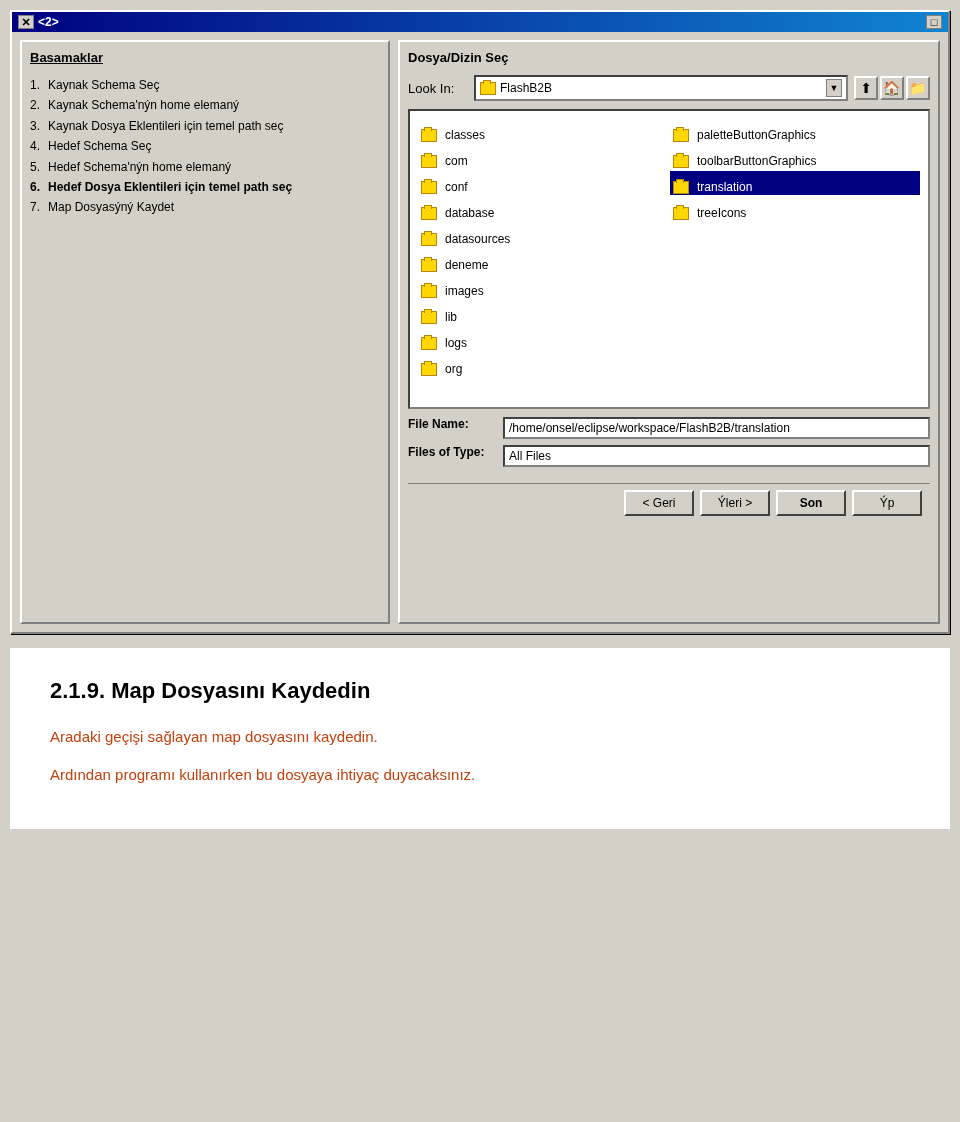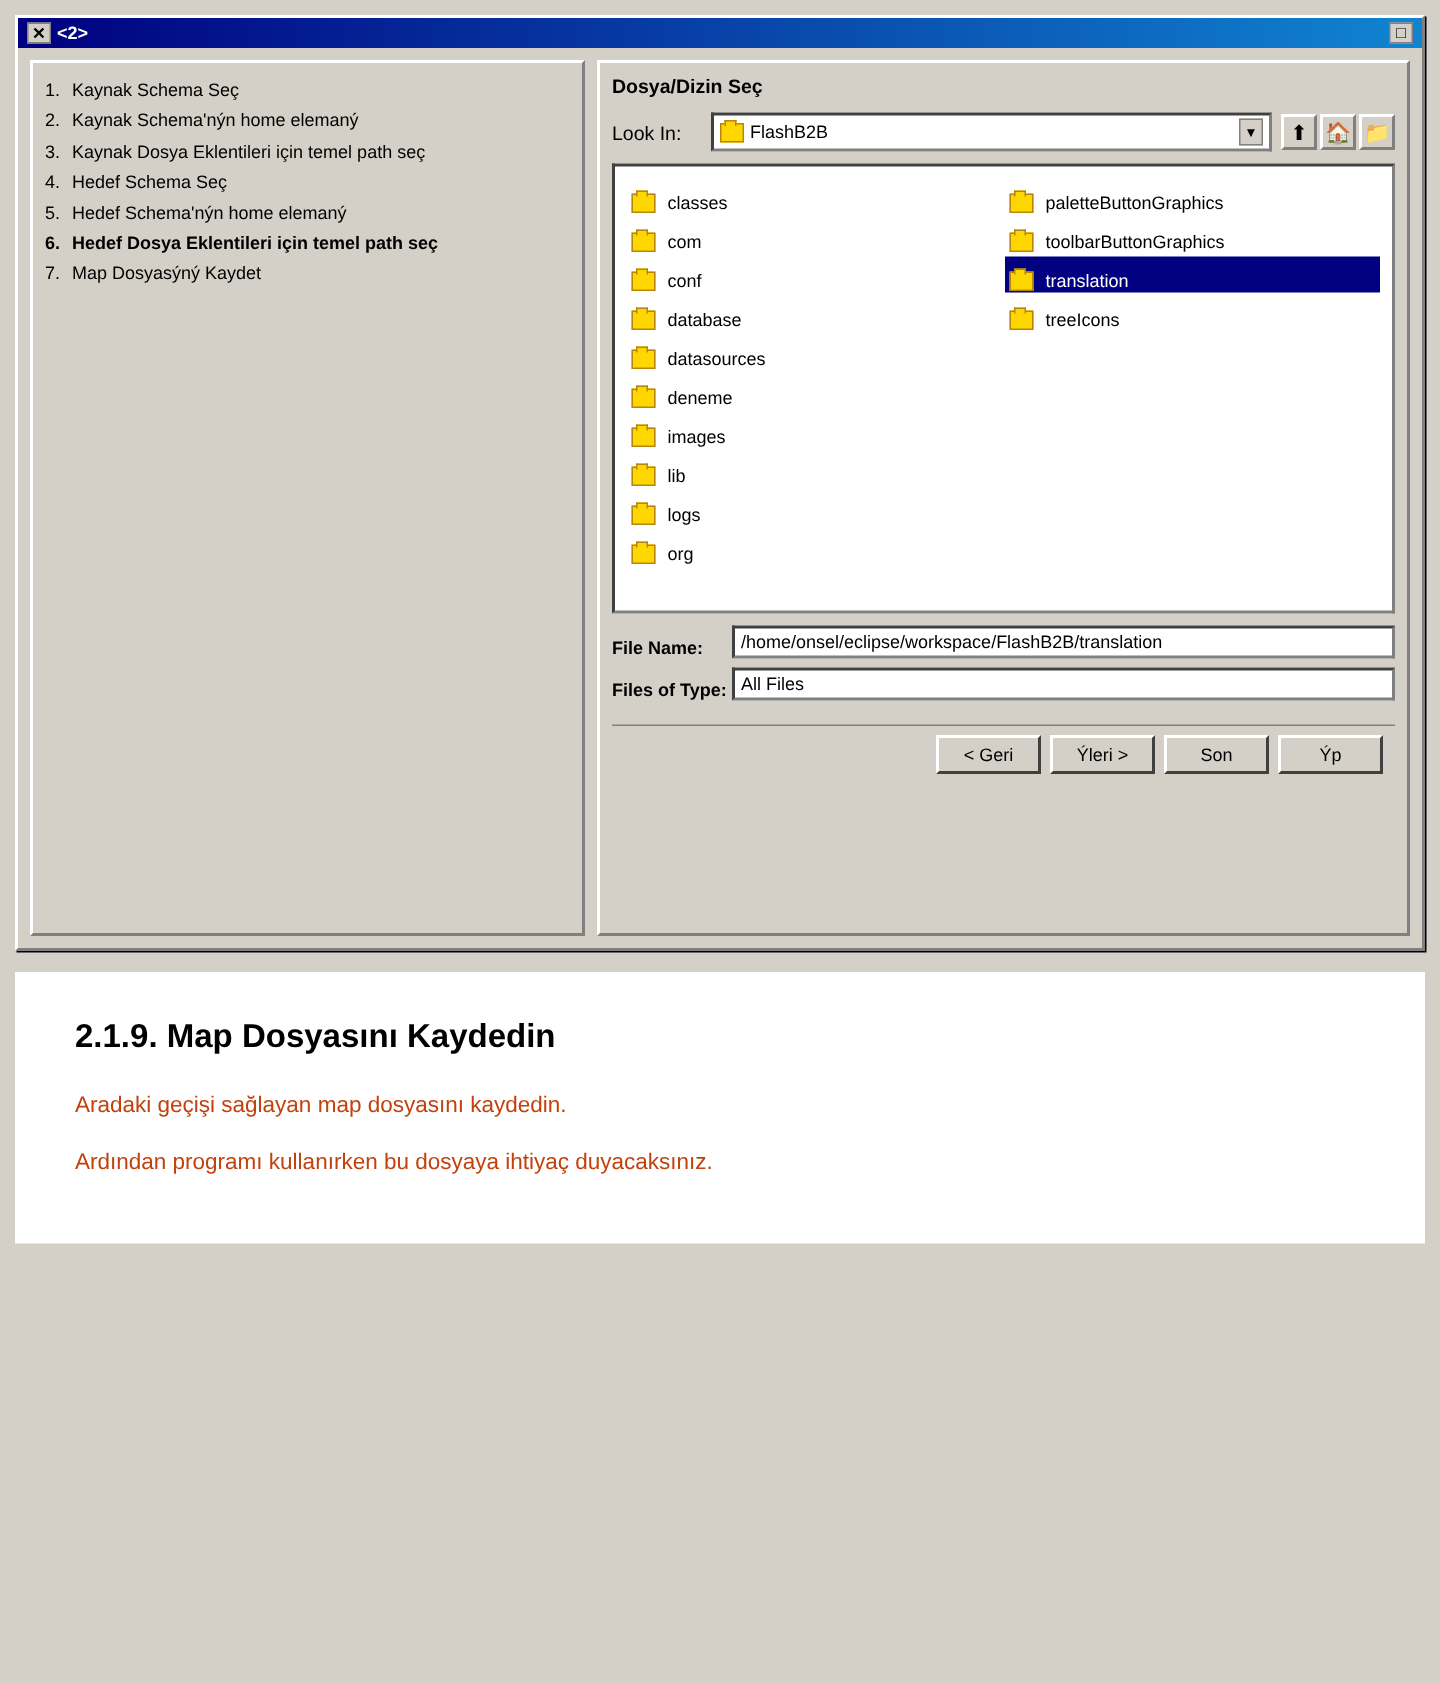--- a/index.html
+++ b/index.html
@@ -213,22 +213,22 @@
       background: #000080;
       color: white;
     }
     .file-item.selected .folder-icon-small {
       background: #ffd700;
     }
 
     
     .file-info-row {
       display: flex;
-      align-items: flex-end;
-      gap: 0;
+      align-items: flex-start;
+      gap: 15px;
       margin-bottom: 6px;
     }
     .file-info-label {
       font-size: 12px;
       font-weight: bold;
       min-width: 80px;
     }
     .file-info-value {
       flex: 1;
       background: white;
@@ -254,21 +254,21 @@
       padding: 4px 12px;
       background: #d4d0c8;
       border: 2px solid #ffffff;
       border-right-color: #404040;
       border-bottom-color: #404040;
       font-size: 12px;
       cursor: pointer;
       text-align: center;
     }
     .win-btn.primary {
-      font-weight: normal;
+      font-weight: bold;
     }
 
     
     .text-section {
       width: 940px;
       margin: 14px auto 20px auto;
       padding: 0 20px;
       background: white;
     }
 
@@ -295,20 +295,21 @@
     <div class="title-bar-left">
       <div class="title-bar-close">✕</div>
       <span class="title-bar-num">&lt;2&gt;</span>
     </div>
     <div class="title-bar-close">□</div>
   </div>
 
   <div class="window-body">
 
     <div class="left-panel">
+      <div class="panel-title">Basamaklar</div>
       <ul class="steps-list">
         <li>
           <span class="step-num">1.</span>
           <span>Kaynak Schema Seç</span>
         </li>
         <li>
           <span class="step-num">2.</span>
           <span>Kaynak Schema'nýn home elemaný</span>
         </li>
         <li>

